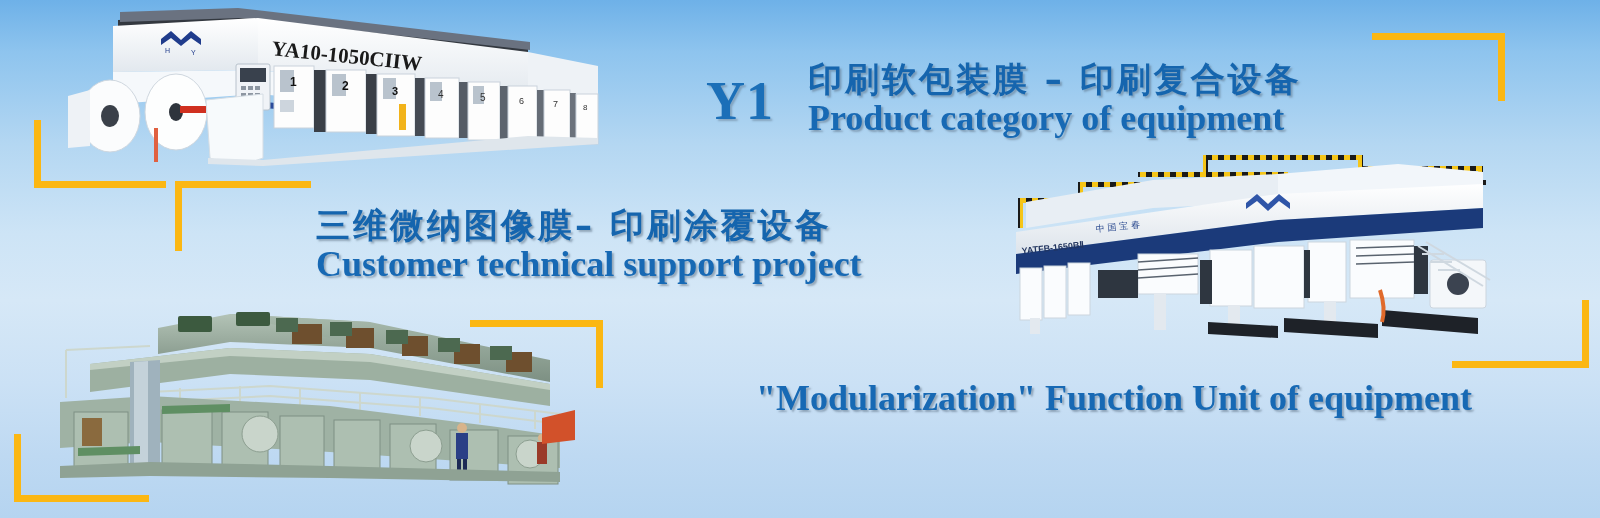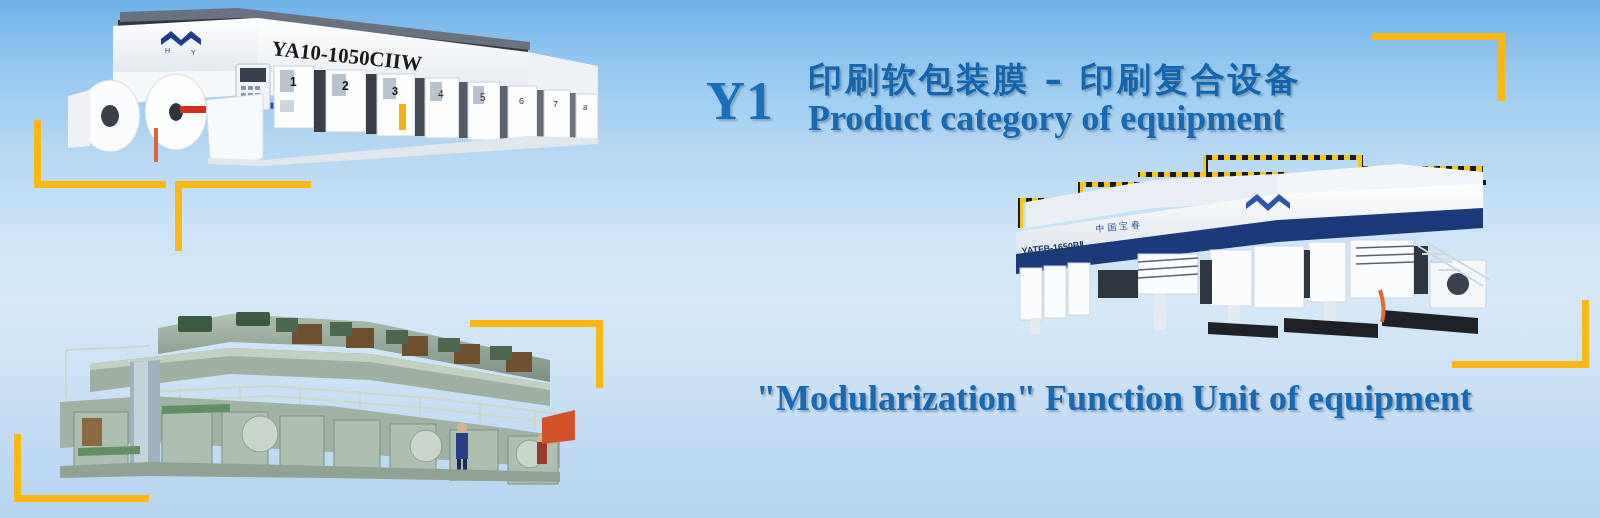--- a/index.html
+++ b/index.html
@@ -392,18 +392,22 @@
       <polygon points="30,160 120,156 300,160 530,166 530,176 300,172 120,170 30,172" fill="#8fa294"></polygon>
     </svg>
   </div>
 
   <div class="ycode" style="left:706px; top:70px;">Y1</div>
   <div class="tblock" style="left:808px; top:62px;">
     <div class="cn">印刷软包装膜 – 印刷复合设备</div>
     <div class="en">Product category of equipment</div>
   </div>
 
+  <div class="tblock" style="left:316px; top:208px;">
+    <div class="cn">三维微纳图像膜– 印刷涂覆设备</div>
+    <div class="en">Customer technical support project</div>
+  </div>
 
   <div class="tblock" style="left:756px; top:378px;">
     <div class="en">"Modularization" Function Unit of equipment</div>
   </div>
 
 </div>
 
 </body></html>

